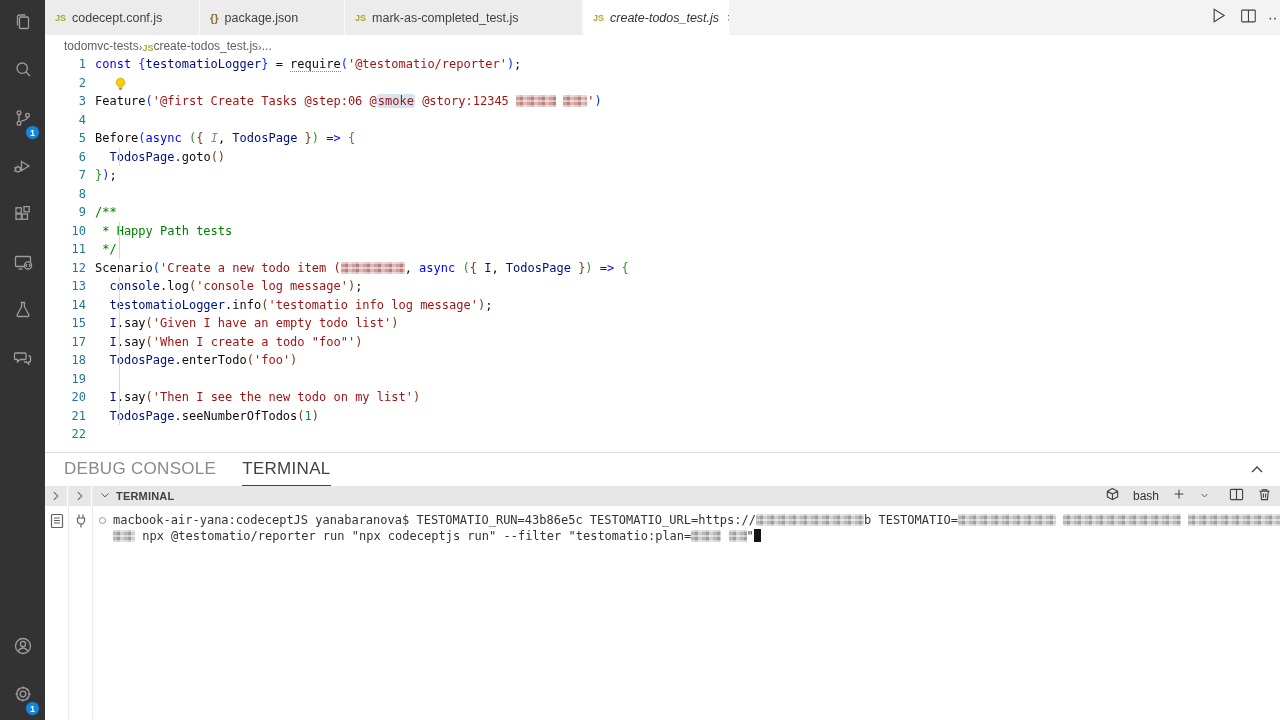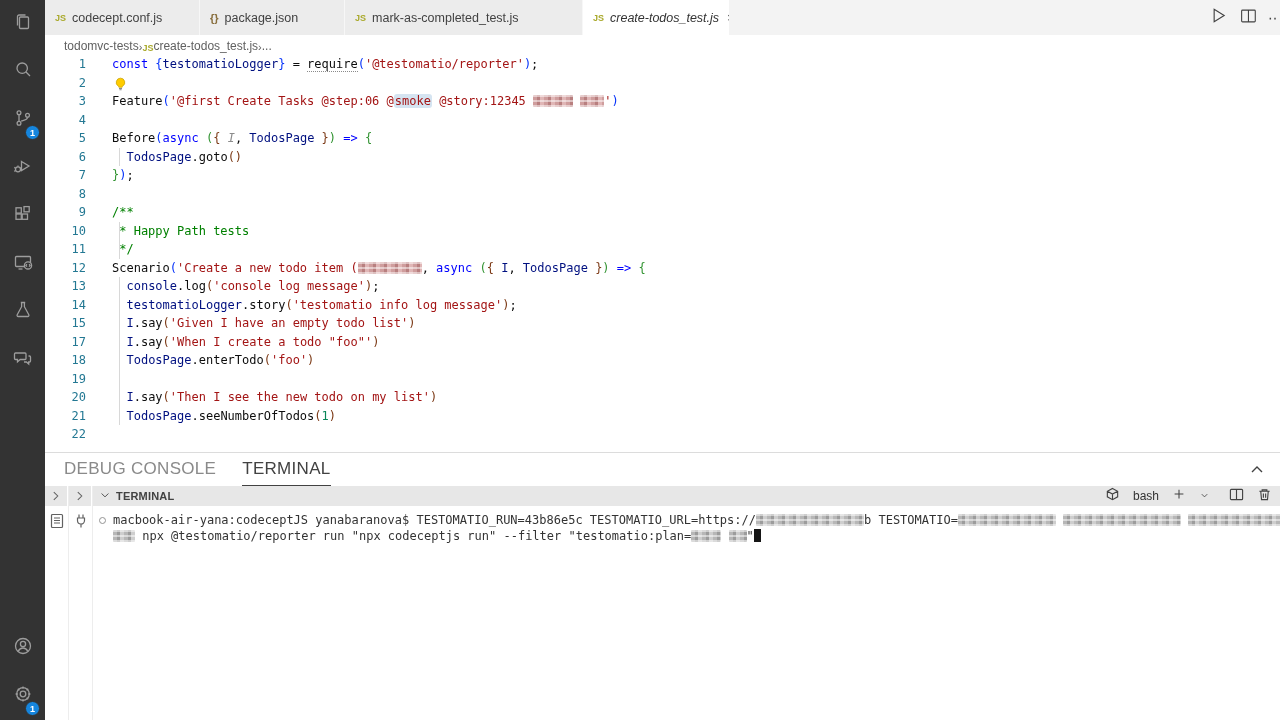--- a/index.html
+++ b/index.html
@@ -37,21 +37,21 @@
   
   .breadcrumb { height:18px; background:#fff; display:flex; align-items:flex-end; padding-left:19px;
                 font-size:12px; color:#616161; flex:none; }
   .crumb-sep { color:#616161; font-size:11px; }
 
   
   .editor { height:399px; overflow:hidden; position:relative; background:#fff; padding-top:2px;
             font-family:"DejaVu Sans Mono", monospace; font-size:12px; flex:none; }
   .cl { position:relative; height:18.5px; line-height:18.5px; white-space:pre; }
   .ln { position:absolute; left:0; top:0; width:41px; text-align:right; color:#237893; }
-  .code { margin-left:67px; }
+  .code { margin-left:50px; }
   .guide { position:absolute; left:74px; top:0; bottom:0; width:1px; background:#d8d8d8; }
   .tk-k{color:#0000ff} .tk-s{color:#a31515}
   .tk-sh{color:#a31515;background:#d5e4f1;border-radius:3px;padding:0 1px;}
   .tk-c{color:#008000} .tk-v{color:#001080} .tk-p{color:#0d0d0d} .tk-n{color:#098658}
   .tk-b1{color:#0431fa} .tk-b2{color:#319331} .tk-b3{color:#7b3814}
   .tk-gi{color:#8c8c8c;font-style:italic}
   .tk-rq{color:#0d0d0d;border-bottom:1px dotted #8a8a8a}
   .bulb { position:absolute; left:69px; top:3px; }
 
   
@@ -220,21 +220,21 @@
         <div class="cl"><span class="ln">4</span><span class="code"></span></div>
         <div class="cl"><span class="ln">5</span><span class="code"><span class="tk-p">Before</span><span class="tk-b1">(</span><span class="tk-k">async </span><span class="tk-b2">(</span><span class="tk-b3">{</span><span class="tk-p"> </span><span class="tk-gi">I</span><span class="tk-p">, </span><span class="tk-v">TodosPage</span><span class="tk-p"> </span><span class="tk-b3">}</span><span class="tk-b2">)</span><span class="tk-p"> </span><span class="tk-k">=&gt;</span><span class="tk-p"> </span><span class="tk-b2">{</span></span></div>
         <div class="cl"><span class="guide"></span><span class="ln">6</span><span class="code"><span class="tk-p">  </span><span class="tk-v">TodosPage</span><span class="tk-p">.</span><span class="tk-p">goto</span><span class="tk-b3">(</span><span class="tk-b3">)</span></span></div>
         <div class="cl"><span class="ln">7</span><span class="code"><span class="tk-b2">}</span><span class="tk-b1">)</span><span class="tk-p">;</span></span></div>
         <div class="cl"><span class="ln">8</span><span class="code"></span></div>
         <div class="cl"><span class="ln">9</span><span class="code"><span class="tk-c">/**</span></span></div>
         <div class="cl"><span class="guide"></span><span class="ln">10</span><span class="code"><span class="tk-c"> * Happy Path tests</span></span></div>
         <div class="cl"><span class="guide"></span><span class="ln">11</span><span class="code"><span class="tk-c"> */</span></span></div>
         <div class="cl"><span class="ln">12</span><span class="code"><span class="tk-p">Scenario</span><span class="tk-b1">(</span><span class="tk-s">'Create a new todo item (</span><span class="rd rd-red" style="width: 64px;"></span><span class="tk-p">, </span><span class="tk-k">async</span><span class="tk-p"> </span><span class="tk-b2">(</span><span class="tk-b3">{</span><span class="tk-p"> </span><span class="tk-v">I</span><span class="tk-p">, </span><span class="tk-v">TodosPage</span><span class="tk-p"> </span><span class="tk-b3">}</span><span class="tk-b2">)</span><span class="tk-p"> </span><span class="tk-k">=&gt;</span><span class="tk-p"> </span><span class="tk-b2">{</span></span></div>
         <div class="cl"><span class="guide"></span><span class="ln">13</span><span class="code"><span class="tk-p">  </span><span class="tk-v">console</span><span class="tk-p">.</span><span class="tk-p">log</span><span class="tk-b3">(</span><span class="tk-s">'console log message'</span><span class="tk-b3">)</span><span class="tk-p">;</span></span></div>
-        <div class="cl"><span class="guide"></span><span class="ln">14</span><span class="code"><span class="tk-p">  </span><span class="tk-v">testomatioLogger</span><span class="tk-p">.</span><span class="tk-p">story</span><span class="tk-b3">(</span><span class="tk-s">'testomatio info log message'</span><span class="tk-b3">)</span><span class="tk-p">;</span></span></div>
+        <div class="cl"><span class="guide"></span><span class="ln">14</span><span class="code"><span class="tk-p">  </span><span class="tk-v">testomatioLogger</span><span class="tk-p">.</span><span class="tk-p">info</span><span class="tk-b3">(</span><span class="tk-s">'testomatio info log message'</span><span class="tk-b3">)</span><span class="tk-p">;</span></span></div>
         <div class="cl"><span class="guide"></span><span class="ln">15</span><span class="code"><span class="tk-p">  </span><span class="tk-v">I</span><span class="tk-p">.</span><span class="tk-p">say</span><span class="tk-b3">(</span><span class="tk-s">'Given I have an empty todo list'</span><span class="tk-b3">)</span></span></div>
         <div class="cl"><span class="guide"></span><span class="ln">17</span><span class="code"><span class="tk-p">  </span><span class="tk-v">I</span><span class="tk-p">.</span><span class="tk-p">say</span><span class="tk-b3">(</span><span class="tk-s">'When I create a todo "foo"'</span><span class="tk-b3">)</span></span></div>
         <div class="cl"><span class="guide"></span><span class="ln">18</span><span class="code"><span class="tk-p">  </span><span class="tk-v">TodosPage</span><span class="tk-p">.</span><span class="tk-p">enterTodo</span><span class="tk-b3">(</span><span class="tk-s">'foo'</span><span class="tk-b3">)</span></span></div>
         <div class="cl"><span class="guide"></span><span class="ln">19</span><span class="code"></span></div>
         <div class="cl"><span class="guide"></span><span class="ln">20</span><span class="code"><span class="tk-p">  </span><span class="tk-v">I</span><span class="tk-p">.</span><span class="tk-p">say</span><span class="tk-b3">(</span><span class="tk-s">'Then I see the new todo on my list'</span><span class="tk-b3">)</span></span></div>
         <div class="cl"><span class="guide"></span><span class="ln">21</span><span class="code"><span class="tk-p">  </span><span class="tk-v">TodosPage</span><span class="tk-p">.</span><span class="tk-p">seeNumberOfTodos</span><span class="tk-b3">(</span><span class="tk-n">1</span><span class="tk-b3">)</span></span></div>
         <div class="cl"><span class="ln">22</span><span class="code"></span></div>
       </div>
 
     <div class="panel">

